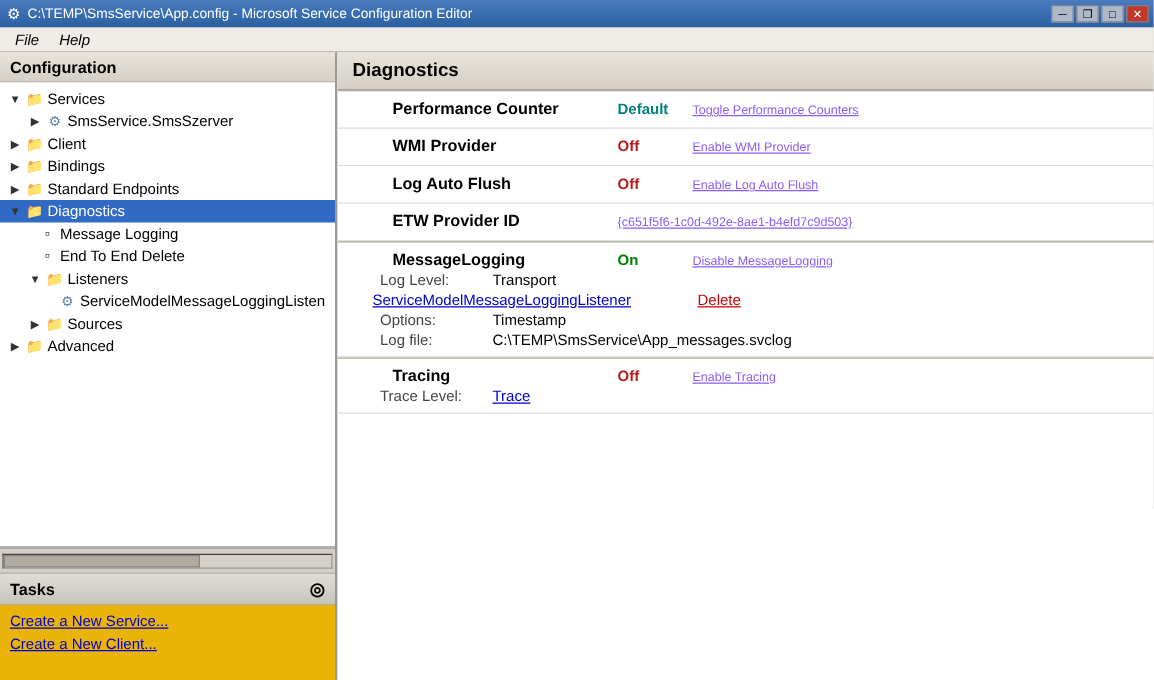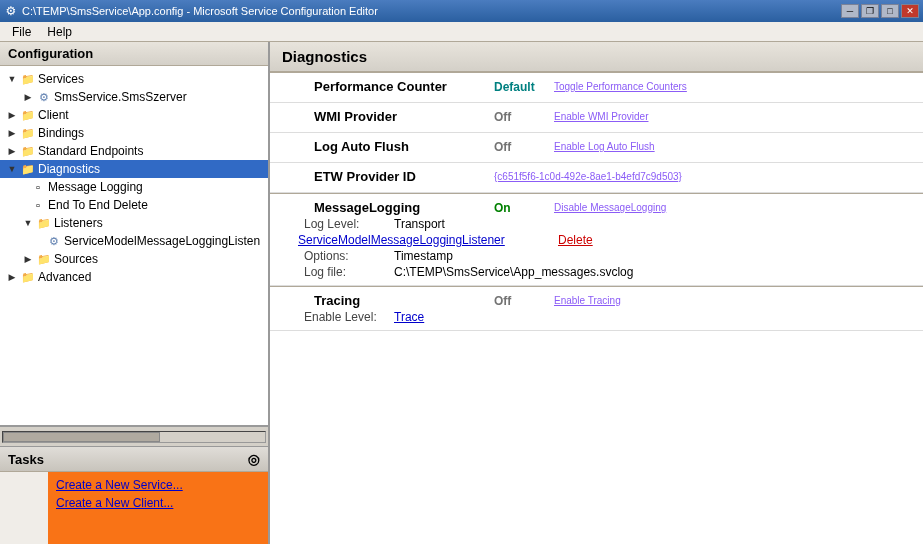--- a/index.html
+++ b/index.html
@@ -66,20 +66,21 @@
       border-bottom: 1px solid #b0a898;
       height: 20px;
       display: flex;
       align-items: center;
       padding: 0 4px;
     }
     .menu-item {
       padding: 2px 8px;
       cursor: pointer;
       font-size: 12px;
+      font-style: italic;
     }
 
     
     .main-container {
       display: flex;
       height: calc(544px - 22px - 20px);
       background: #d4d0c8;
     }
 
     
@@ -178,23 +179,22 @@
       border-bottom: 1px solid #b0a898;
       padding: 4px 8px;
       font-weight: bold;
       font-size: 13px;
       display: flex;
       align-items: center;
       justify-content: space-between;
     }
     .tasks-content {
       padding: 6px 8px;
-      background: #f97316;
-      height: 72px;
-      margin-left: 48px;
+      background: #eab308;
+      height: 60px;
     }
     .task-link {
       color: #0000cc;
       text-decoration: underline;
       cursor: pointer;
       display: block;
       margin-bottom: 4px;
       font-size: 12px;
     }
 
@@ -215,36 +215,36 @@
       padding: 0;
     }
 
     
     .diag-section {
       border-bottom: 1px solid #ddd;
       padding: 6px 12px;
     }
     .diag-row {
       display: flex;
-      align-items: center;
+      align-items: flex-end;
       margin-bottom: 2px;
       padding-left: 32px;
     }
     .diag-title {
       font-weight: bold;
       font-size: 13px;
       min-width: 180px;
     }
     .diag-status {
       min-width: 60px;
       color: #444;
       font-size: 12px;
     }
     .diag-status.on { color: #008000; font-weight: bold; }
-    .diag-status.off { color: #737373; font-weight: bold; }
+    .diag-status.off { color: #b91c1c; font-weight: bold; }
     .diag-status.default { color: #008080; font-weight: bold; }
     .diag-link {
       color: #8b5cf6;
       text-decoration: underline;
       cursor: pointer;
       font-size: 10px;
     }
     .diag-subrow {
       display: flex;
       align-items: flex-start;
@@ -495,21 +495,21 @@
       <hr class="section-divider">
 
       <div class="diag-section">
         <div class="diag-row">
           <span class="diag-title">Tracing</span>
           <span class="diag-status off">Off</span>
           <a class="diag-link">Enable Tracing</a>
         </div>
 
         <div class="diag-subrow">
-          <span class="diag-sub-label">Enable Level:</span>
+          <span class="diag-sub-label">Trace Level:</span>
           <a class="diag-sub-link">Trace</a>
         </div>
       </div>
 
     </div>
   </div>
 
 </div>
 
 </body></html>

